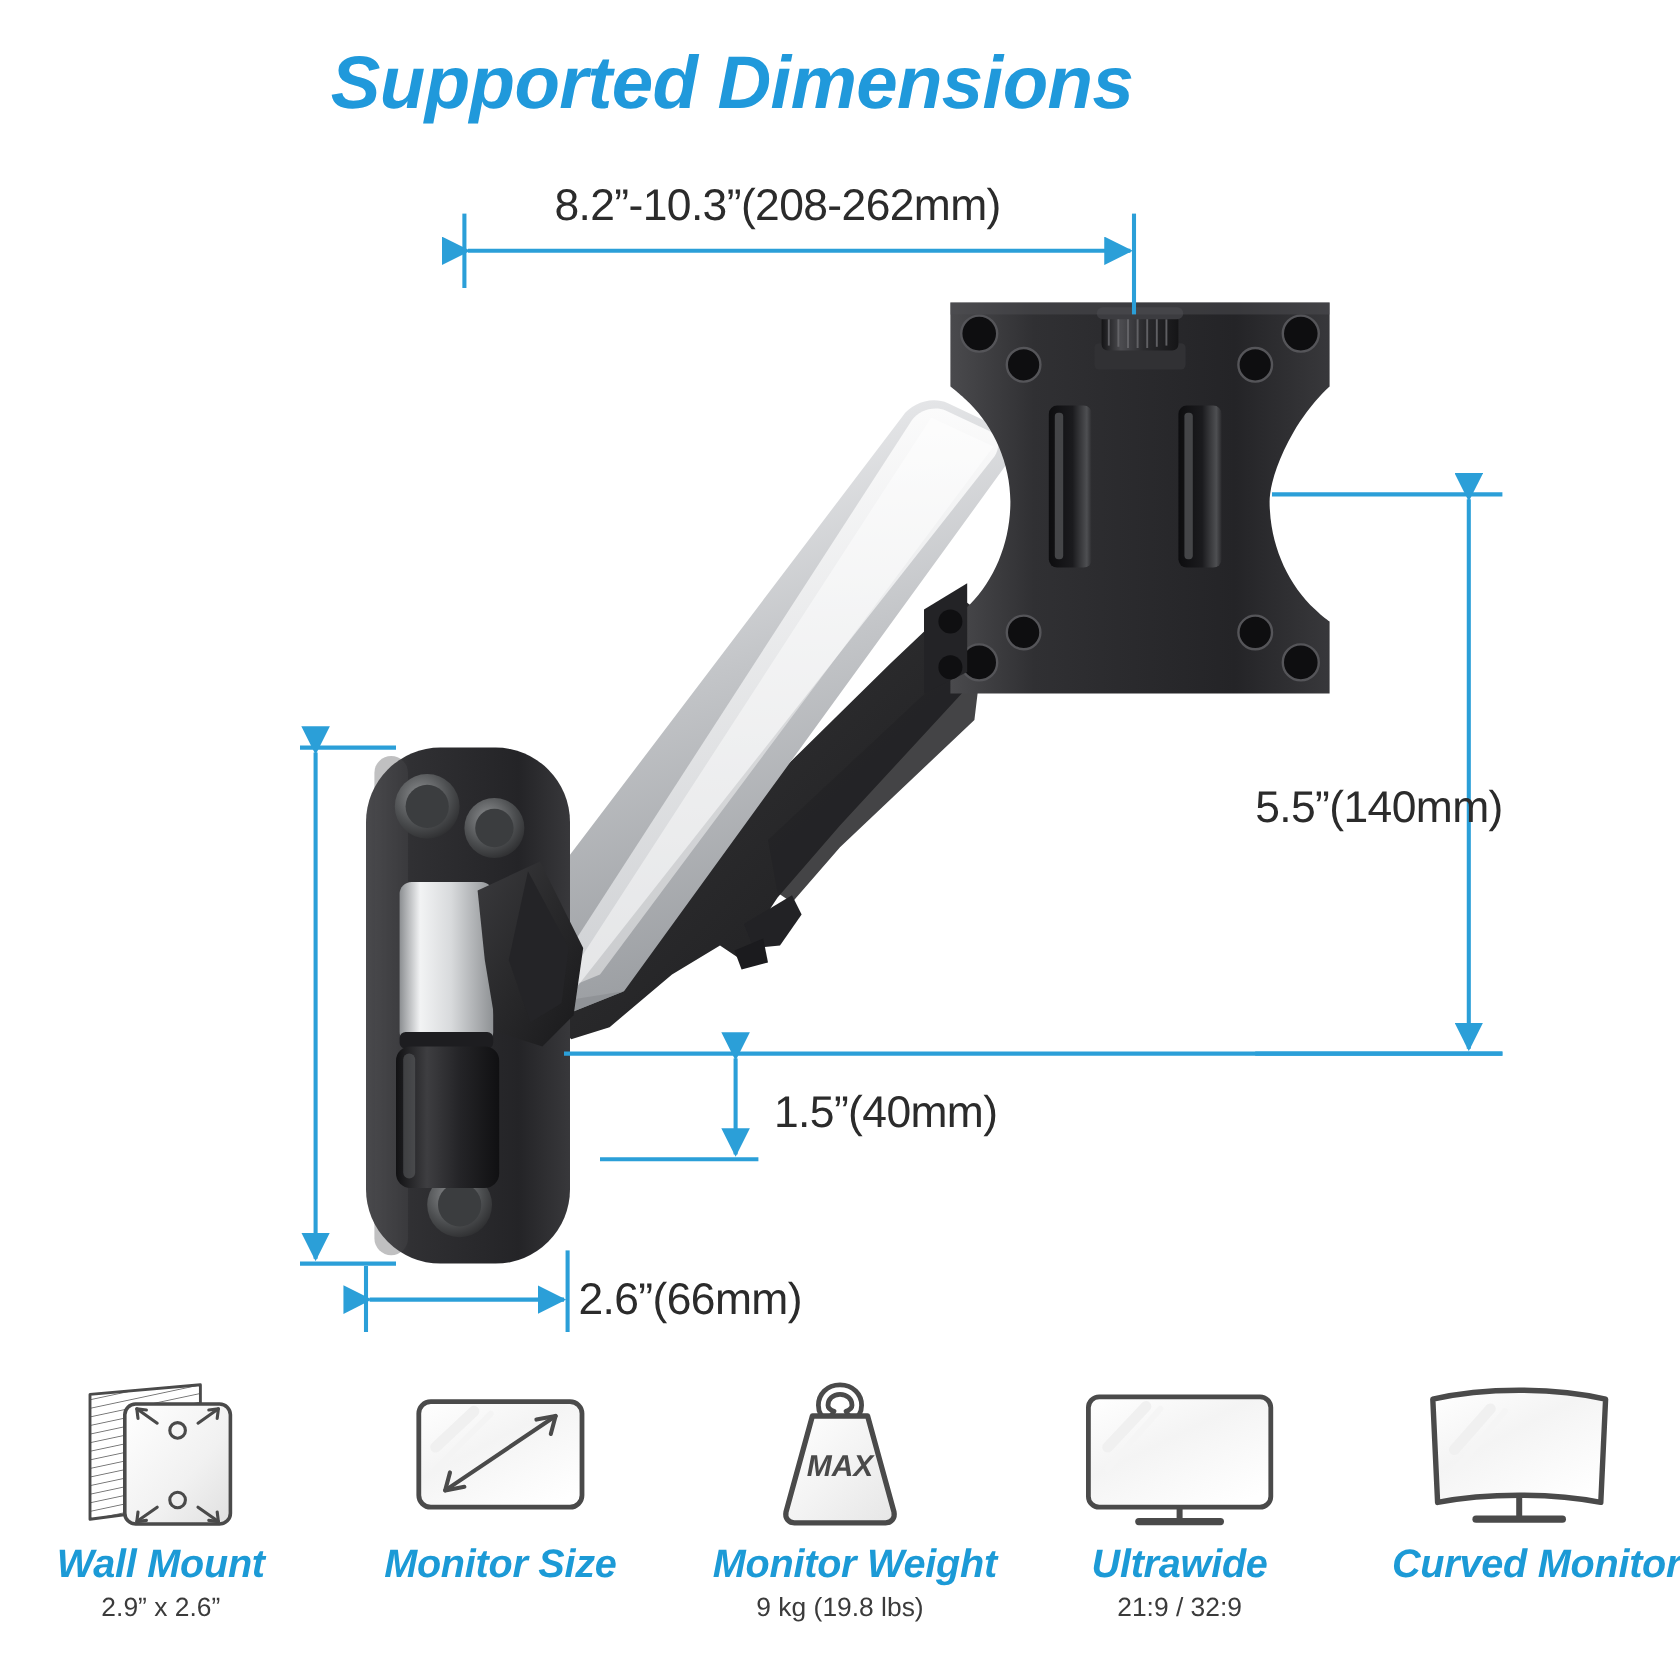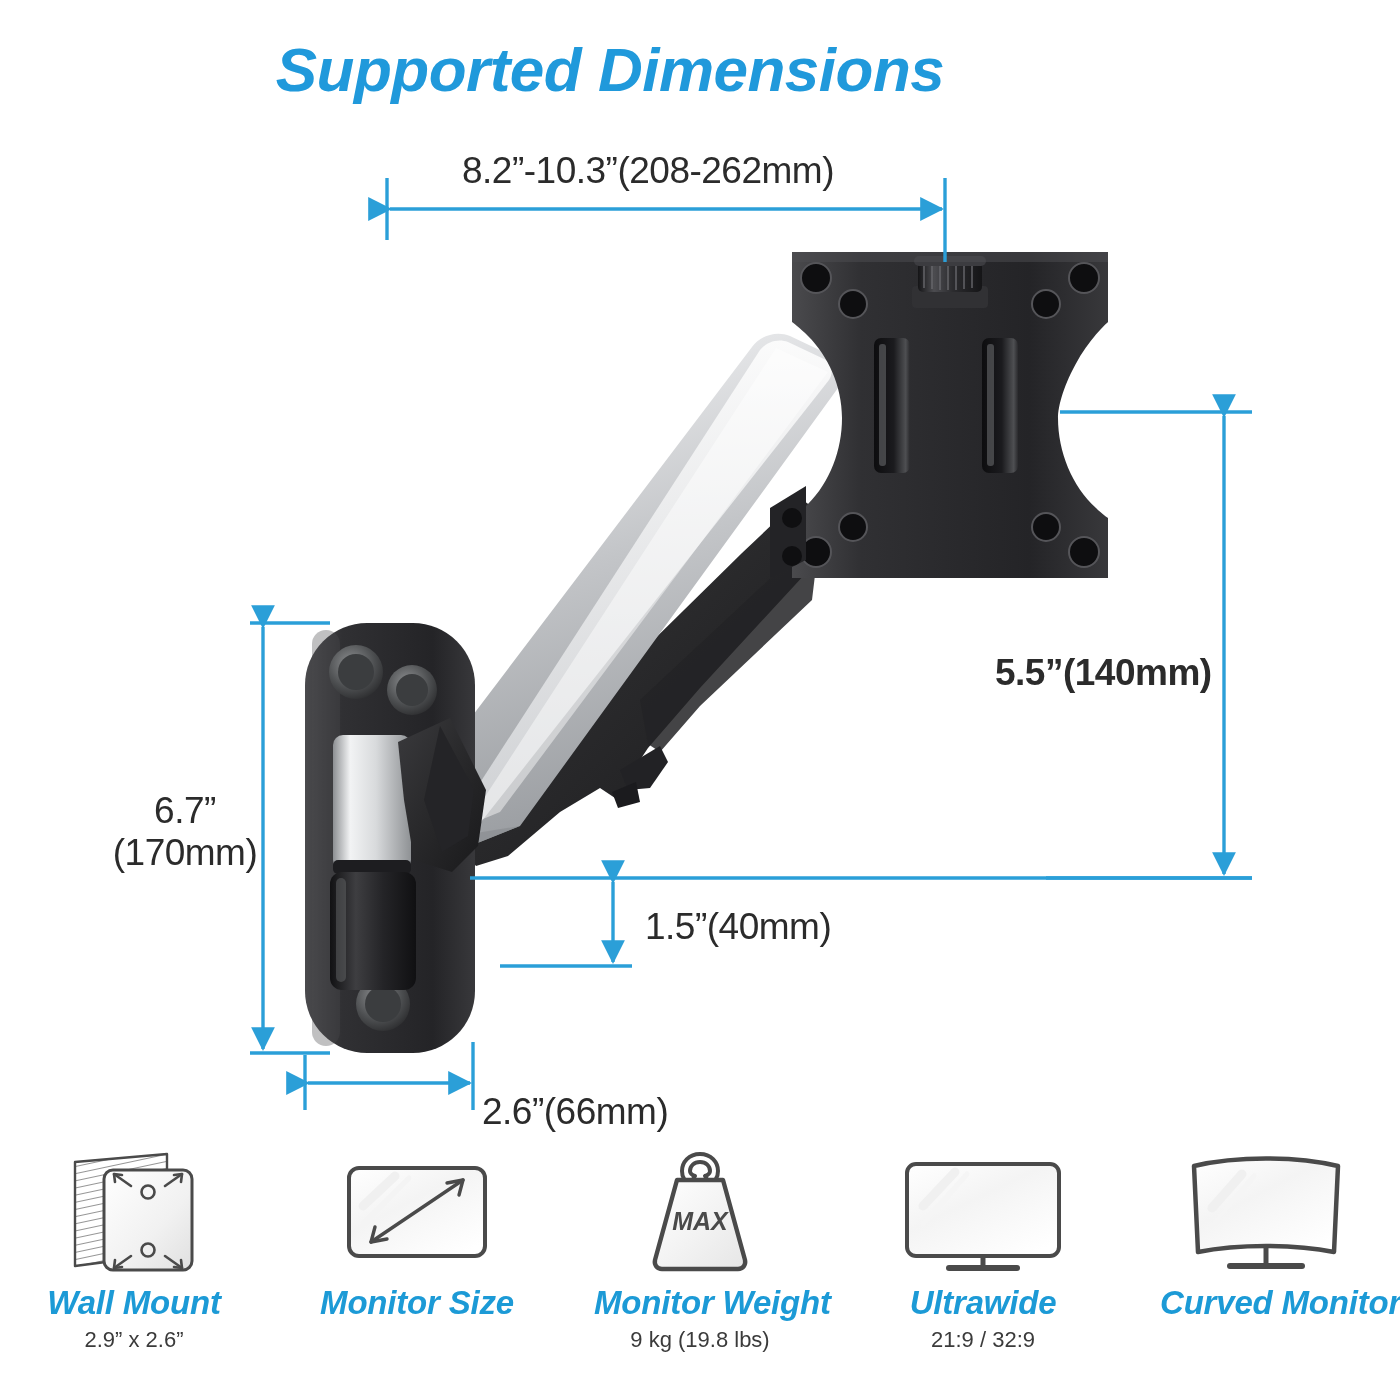--- a/index.html
+++ b/index.html
@@ -53,27 +53,27 @@
   .dim-label {
     position: absolute;
     color: #2b2b2b;
     font-size: 37px;
     font-weight: 500;
     font-family: "Liberation Sans", sans-serif;
     white-space: nowrap;
     letter-spacing: -0.5px;
   }
   #dim-top-label   { left: 462px;  top: 150px; }
-  #dim-right-label { left: 995px;  top: 652px; font-weight: bold; }
+  #dim-right-label { left: 1046px;  top: 652px; }
   #dim-left-label  {
     left: 110px; top: 790px;
     width: 150px; text-align: center; white-space: normal; line-height: 1.14;
   }
   #dim-gap-label   { left: 645px;  top: 906px; }
-  #dim-depth-label { left: 482px;  top: 1062px; margin-top: 29px; }
+  #dim-depth-label { left: 482px;  top: 1062px; }
 
   
   #feature-row {
     position: absolute;
     left: 0;
     top: 1148px;
     width: 1400px;
     display: flex;
     justify-content: space-between;
     padding: 0 28px;
@@ -349,24 +349,20 @@
       <line x1="305" y1="1055" x2="305" y2="1110"></line>
       <line x1="473" y1="1042" x2="473" y2="1110"></line>
       <line x1="308" y1="1083" x2="470" y2="1083" marker-start="url(#arrR)" marker-end="url(#arrR)"></line>
     </g>
   </svg>
 
   <div class="dim-label" id="dim-top-label">8.2”-10.3”(208-262mm)</div>
 
   <div class="dim-label" id="dim-right-label">5.5”(140mm)</div>
 
-  <div class="dim-label" id="dim-left-label">
-    <span>6.7”</span><br>
-    <span>(170mm)</span>
-  </div>
 
   <div class="dim-label" id="dim-gap-label">1.5”(40mm)</div>
 
   <div class="dim-label" id="dim-depth-label">2.6”(66mm)</div>
 </div>
 
 <div id="feature-row">
 
   <div class="feature-item">
     <div class="feature-icon">

